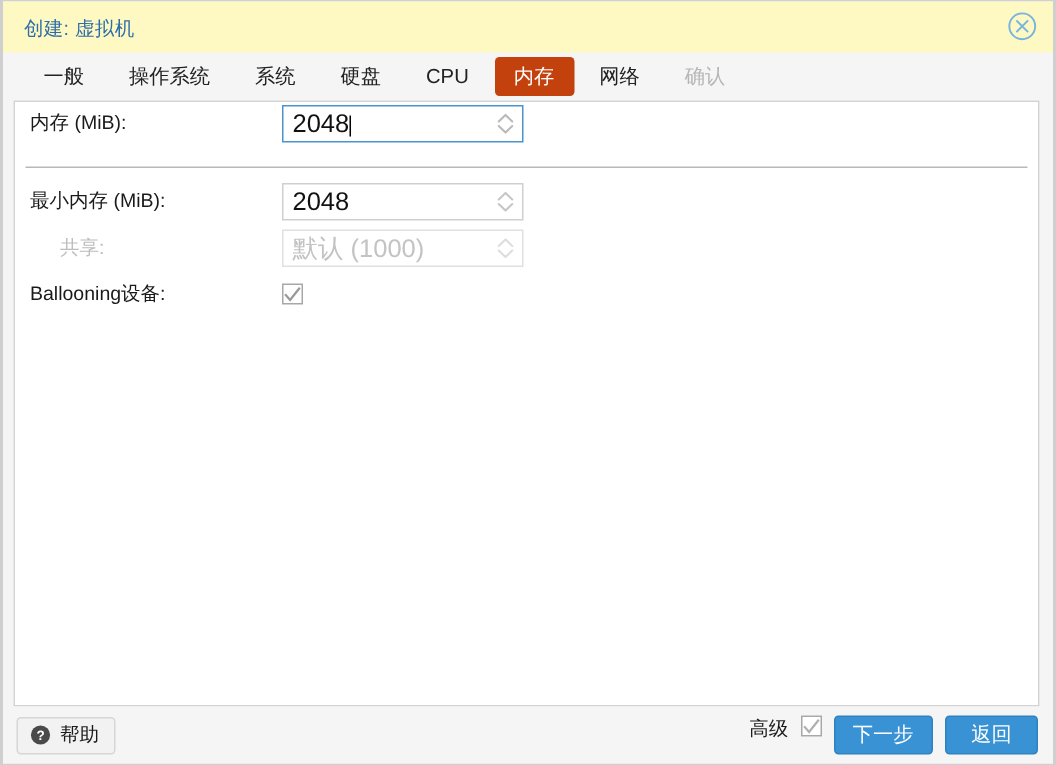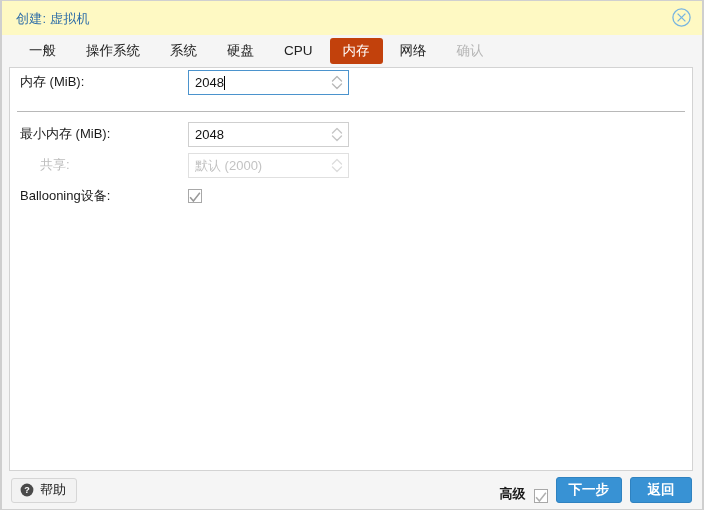--- a/index.html
+++ b/index.html
@@ -123,21 +123,21 @@
   .spinner.focused {
     border: 1px solid #4b93cd;
   }
   .spinner.disabled {
     border: 1px solid #e0e0e0;
     background: #ffffff;
   }
   .spinner-value {
     flex: 1 1 auto;
     padding-left: 6px;
-    font-size: 13px;
+    font-size: 17px;
     color: #111111;
     line-height: 23px;
     white-space: nowrap;
     overflow: hidden;
   }
   .spinner.disabled .spinner-value { color: #c3c3c3; }
   .caret {
     display: inline-block;
     width: 1px;
     height: 14px;
@@ -191,23 +191,22 @@
     border: 1px solid #d6d6d6;
     border-radius: 3px;
     font-size: 13px;
     color: #1a1a1a;
     cursor: pointer;
     white-space: nowrap;
   }
   #toolbar-right {
     margin-left: auto;
     display: flex;
-    align-items: flex-end;
+    align-items: flex-start;
     gap: 8px;
-    font-weight: bold;
   }
   #advanced-label {
     font-size: 13px;
     color: #1a1a1a;
     white-space: nowrap;
   }
   #advanced-checkbox {
     width: 14px;
     height: 14px;
     border: 1px solid #a8a8a8;
@@ -284,21 +283,21 @@
             <path d="M6.5 10 L11 5.6 L15.5 10" fill="none" stroke="#c6c6c6" stroke-width="1.4" stroke-linecap="round" stroke-linejoin="round"></path>
             <path d="M6.5 13 L11 17.4 L15.5 13" fill="none" stroke="#c6c6c6" stroke-width="1.4" stroke-linecap="round" stroke-linejoin="round"></path>
           </svg>
         </div>
       </div>
     </div>
 
     <div class="form-row" style="top:84px;">
       <div class="field-label disabled">共享:</div>
       <div class="spinner disabled">
-        <div class="spinner-value">默认 (2000)</div>
+        <div class="spinner-value">默认 (1000)</div>
         <div class="spin-arrows">
           <svg width="22" height="23" viewBox="0 0 22 23">
             <path d="M6.5 10 L11 5.6 L15.5 10" fill="none" stroke="#dddddd" stroke-width="1.4" stroke-linecap="round" stroke-linejoin="round"></path>
             <path d="M6.5 13 L11 17.4 L15.5 13" fill="none" stroke="#dddddd" stroke-width="1.4" stroke-linecap="round" stroke-linejoin="round"></path>
           </svg>
         </div>
       </div>
     </div>
 
     <div class="form-row" style="top:115px;">

